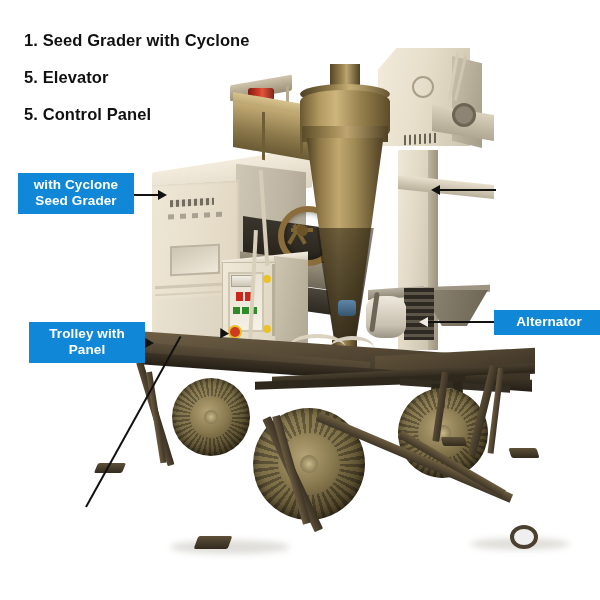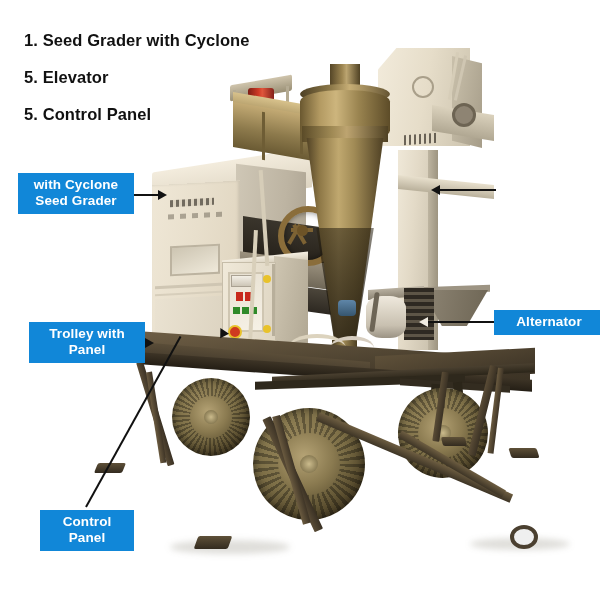--- a/index.html
+++ b/index.html
@@ -456,20 +456,16 @@
   <div class="leader" style="left:428px;top:321px;width:66px;background:#111;"></div>
   <div class="arrow arrow-white-left" style="left:419px;top:317px;"></div>
 
   <div class="callout" style="left:16px;top:322px;width:98px;margin-left:13px;">
     <div>Trolley with</div>
     <div>Panel</div>
   </div>
   <div class="leader" style="left:117px;top:342px;width:30px;"></div>
   <div class="arrow arrow-right" style="left:145px;top:338px;"></div>
 
-  <div class="callout" style="left:40px;top:510px;width:76px;">
-    <div>Control</div>
-    <div>Panel</div>
-  </div>
   <div class="leader" style="left:86px;top:506px;width:195px;transform:rotate(-61deg);transform-origin:0 50%;"></div>
   <div class="arrow arrow-right" style="left:218px;top:327px;transform:rotate(-118deg);"></div>
 
 </div>
 
 </body></html>

